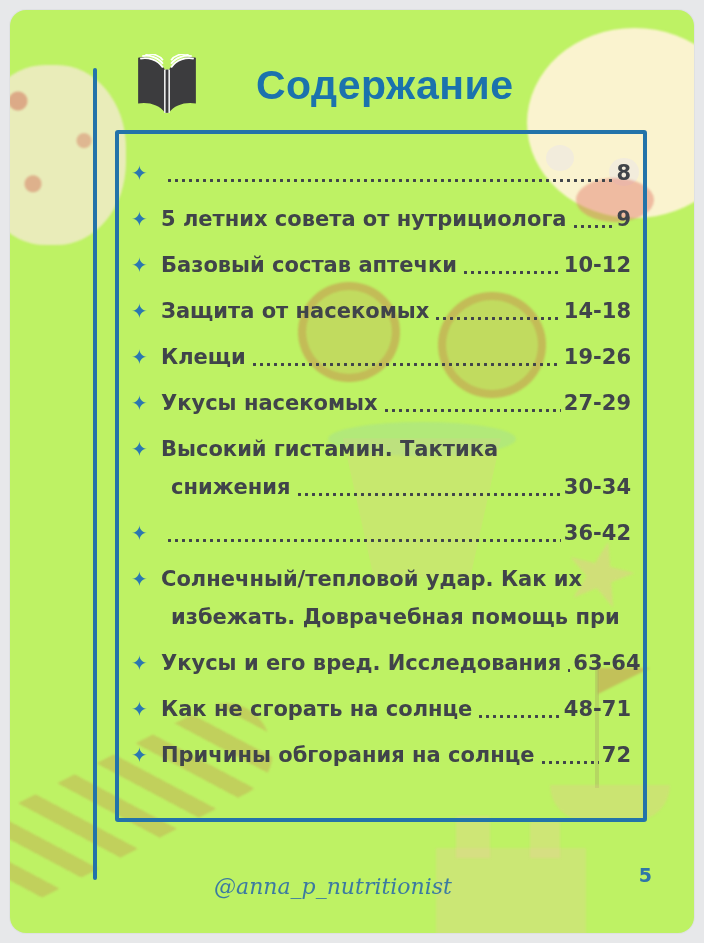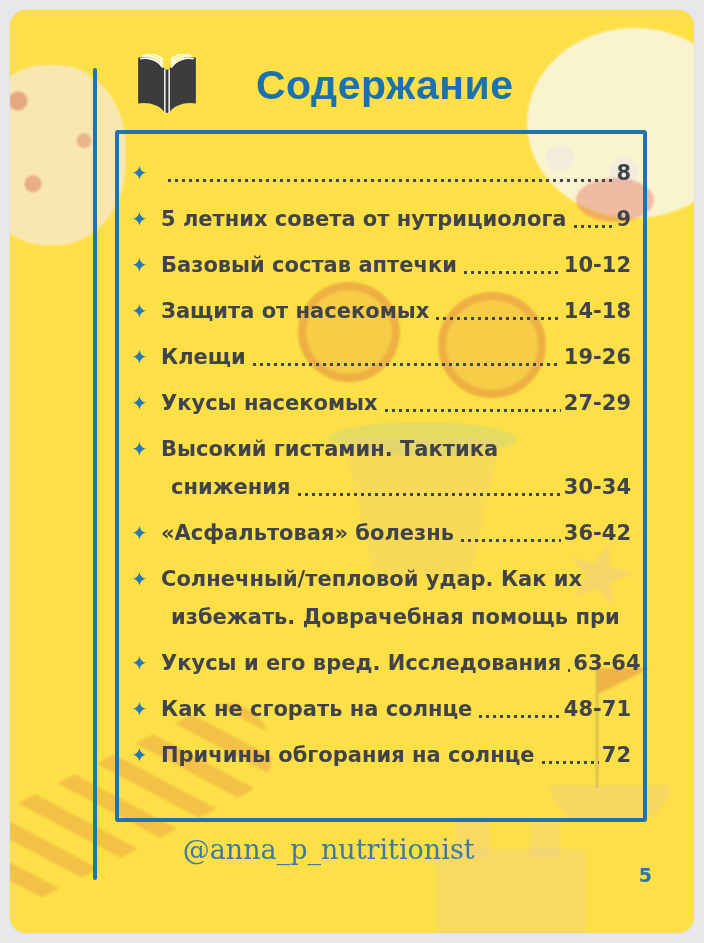--- a/index.html
+++ b/index.html
@@ -10,21 +10,21 @@
   *{margin:0;padding:0;box-sizing:border-box;}
   html,body{width:704px;height:943px;}
   body{
     background:#e7e8ea;
     font-family:"DejaVu Sans",sans-serif;
     position:relative;
     overflow:hidden;
   }
   .card{
     position:absolute; left:10px; top:10px; width:684px; height:923px;
-    background:#fde047; border-radius:16px; box-shadow:0 0 0 1px #dfe1e3;
+    background:#bef264; border-radius:16px; box-shadow:0 0 0 1px #dfe1e3;
     overflow:hidden;
   }
   
   .bg{position:absolute; inset:0; overflow:hidden; border-radius:16px; pointer-events:none;}
   .bg div{position:absolute;}
   .toy-tl{left:-34px; top:55px; width:150px; height:180px; border-radius:46%;
     background-color:rgba(247,233,213,.75);
     background-image:
       radial-gradient(circle 9px at 28% 20%, rgba(203,73,60,.40) 0 9px, transparent 10px),
       radial-gradient(circle 7px at 72% 42%, rgba(203,73,60,.32) 0 7px, transparent 8px),
@@ -74,22 +74,22 @@
   .line{display:flex; align-items:baseline; line-height:38px;
     font-size:21px; font-weight:700; color:var(--text-dark); white-space:nowrap;}
   .line.cont{margin-left:40px;}
   .bullet{width:30px; flex:0 0 30px; color:#2b77b0; font-size:20px;}
   .leader{flex:1 1 6px; align-self:stretch; position:relative; margin:0 2px 0 4px; min-width:6px;}
   .leader::after{content:""; position:absolute; left:1px; right:1px; bottom:9px; height:5px;
     background-image:radial-gradient(circle, var(--text-dark) 1.4px, transparent 1.7px);
     background-size:7px 5px; background-repeat:repeat-x; background-position:left bottom;}
   .pages{flex:0 0 auto;}
   
-  .handle{position:absolute; left:50%; top:824px; transform:translateX(-58%);
-    font-family:"DejaVu Serif",serif; font-size:27px; color:#3c7aa1;}
+  .handle{position:absolute; left:50%; top:864px; transform:translateX(-58%);
+    font-family:"DejaVu Serif",serif; font-style:italic; font-size:22px; color:#3c7aa1;}
   .pagenum{position:absolute; right:42px; top:854px; font-size:19px; font-weight:700; color:#2f76a8;}
 </style>
 </head>
 <body>
 
 <div class="card">
 
   <div class="bg">
     <div class="toy-tl"></div>
     <div class="duck-body"></div>
@@ -197,21 +197,20 @@
           <div class="line cont">
             <span class="txt">снижения</span>
             <span class="leader"></span>
             <span class="pages">30-34</span>
           </div>
         </div>
 
   <div class="entry">
           <div class="line first">
             <span class="bullet">✦</span>
-            <span class="txt">«Асфальтовая» болезнь</span>
             <span class="leader"></span>
             <span class="pages">36-42</span>
           </div>
         </div>
 
   <div class="entry">
           <div class="line first">
             <span class="bullet">✦</span>
             <span class="txt">Солнечный/тепловой удар. Как их</span>
           </div>

